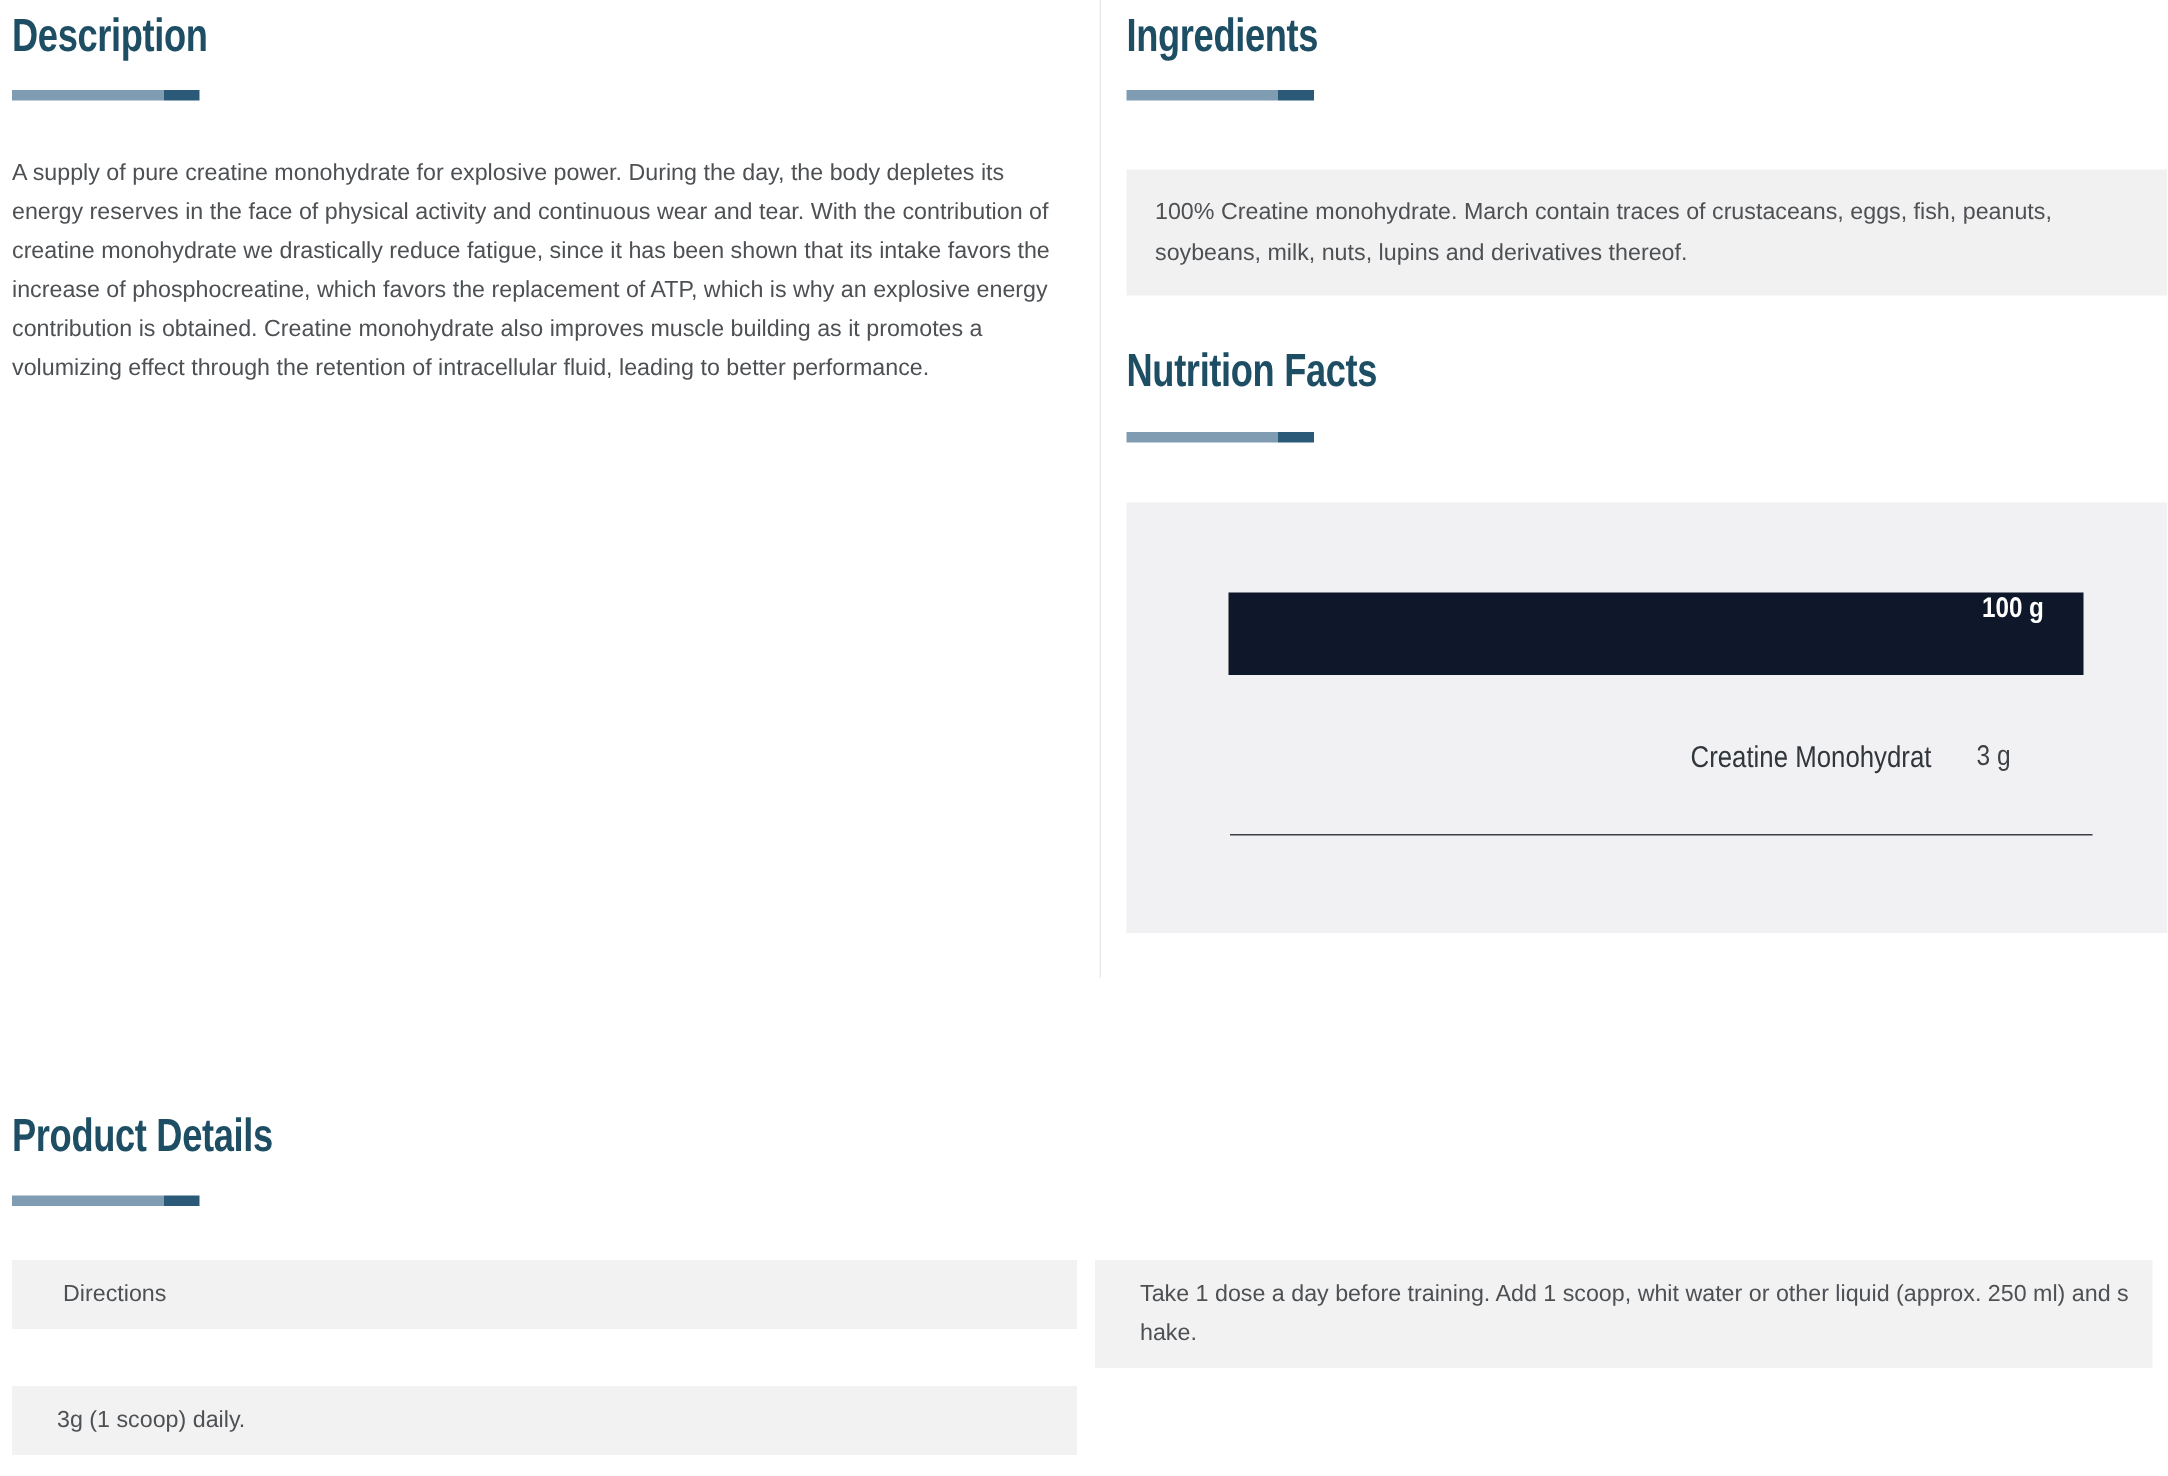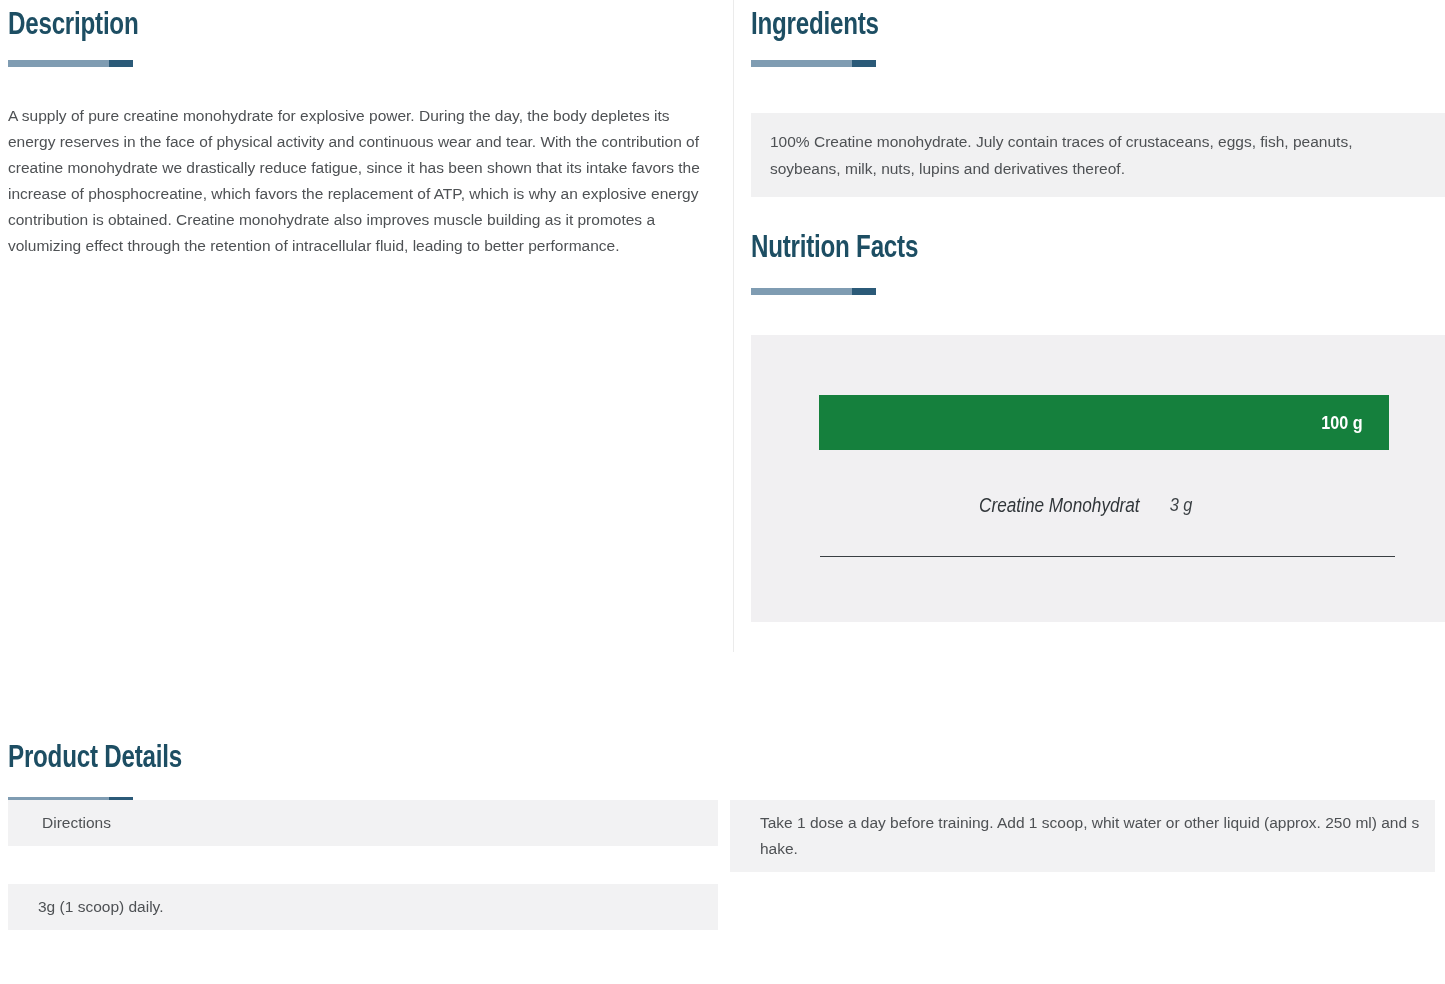--- a/index.html
+++ b/index.html
@@ -35,44 +35,44 @@
     background:#f1f1f2;padding:15px 42px 15px 19px;
     font-size:15.5px;line-height:27px;color:#4e5154;
   }
   
   .nf-panel{
     position:absolute;left:751px;top:335px;width:694px;height:287px;
     background:#f1f0f2;
   }
   .nf-bar{
     position:absolute;left:68px;top:60px;width:570px;height:55px;box-sizing:border-box;
-    background:#15803d;
-    display:flex;align-items:center;justify-content:flex-end;
+    background:#0f172a;
+    display:flex;align-items:flex-start;justify-content:flex-end;
     padding-right:26px;
     color:#ffffff;font-size:19px;font-weight:700;
   }
   .nf-bar span{transform:scaleX(0.85);transform-origin:right center;white-space:nowrap;}
   .nf-row{
     position:absolute;left:81px;top:142px;width:563px;height:56px;
-    display:flex;align-items:center;justify-content:center;font-style:italic;
+    display:flex;align-items:center;justify-content:flex-end;
   }
   .nf-label{
     font-size:20px;color:#31363a;
     transform:scaleX(0.86);transform-origin:left center;white-space:nowrap;
   }
   .nf-value{
     font-size:19px;color:#3c4145;margin-right:55px;
     transform:scaleX(0.86);transform-origin:right center;white-space:nowrap;
   }
   .nf-line{
     position:absolute;left:69px;top:221px;width:575px;height:1px;background:#3a3f43;
   }
   
   .pd-grid{
-    position:absolute;left:8px;top:800px;width:1437px;
+    position:absolute;left:8px;top:840px;width:1437px;
     display:grid;grid-template-columns:710px 705px;column-gap:22px;row-gap:14px;
     align-items:start;
     gap:12px;
   }
   .pd-cell{
     background:#f2f2f3;box-sizing:border-box;
     font-size:15.5px;line-height:26px;color:#4e5154;
   }
   .pd-cell.label{padding:10px 20px 10px 34px;}
   .pd-cell.value{padding:10px 14px 10px 30px;word-break:break-all;}
@@ -84,21 +84,21 @@
 
 <h2 class="sec-h" style="left:8px;top:6px;">Description</h2>
 <div class="divider" style="left:8px;top:60px;"></div>
 <div class="desc-body">
   <p>A supply of pure creatine monohydrate for explosive power. During the day, the body depletes its energy reserves in the face of physical activity and continuous wear and tear. With the contribution of creatine monohydrate we drastically reduce fatigue, since it has been shown that its intake favors the increase of phosphocreatine, which favors the replacement of ATP, which is why an explosive energy contribution is obtained. Creatine monohydrate also improves muscle building as it promotes a volumizing effect through the retention of intracellular fluid, leading to better performance.</p>
 </div>
 
 <h2 class="sec-h" style="left:751px;top:6px;">Ingredients</h2>
 <div class="divider" style="left:751px;top:60px;"></div>
 <div class="ing-box">
-  <span>100% Creatine monohydrate. July contain traces of crustaceans, eggs, fish, peanuts, soybeans, milk, nuts, lupins and derivatives thereof.</span>
+  <span>100% Creatine monohydrate. March contain traces of crustaceans, eggs, fish, peanuts, soybeans, milk, nuts, lupins and derivatives thereof.</span>
 </div>
 
 <h2 class="sec-h" style="left:751px;top:229px;">Nutrition Facts</h2>
 <div class="divider" style="left:751px;top:288px;"></div>
 <div class="nf-panel">
   <div class="nf-bar">
     <span>100 g</span>
   </div>
   <div class="nf-row">
     <span class="nf-label">Creatine Monohydrat</span>

